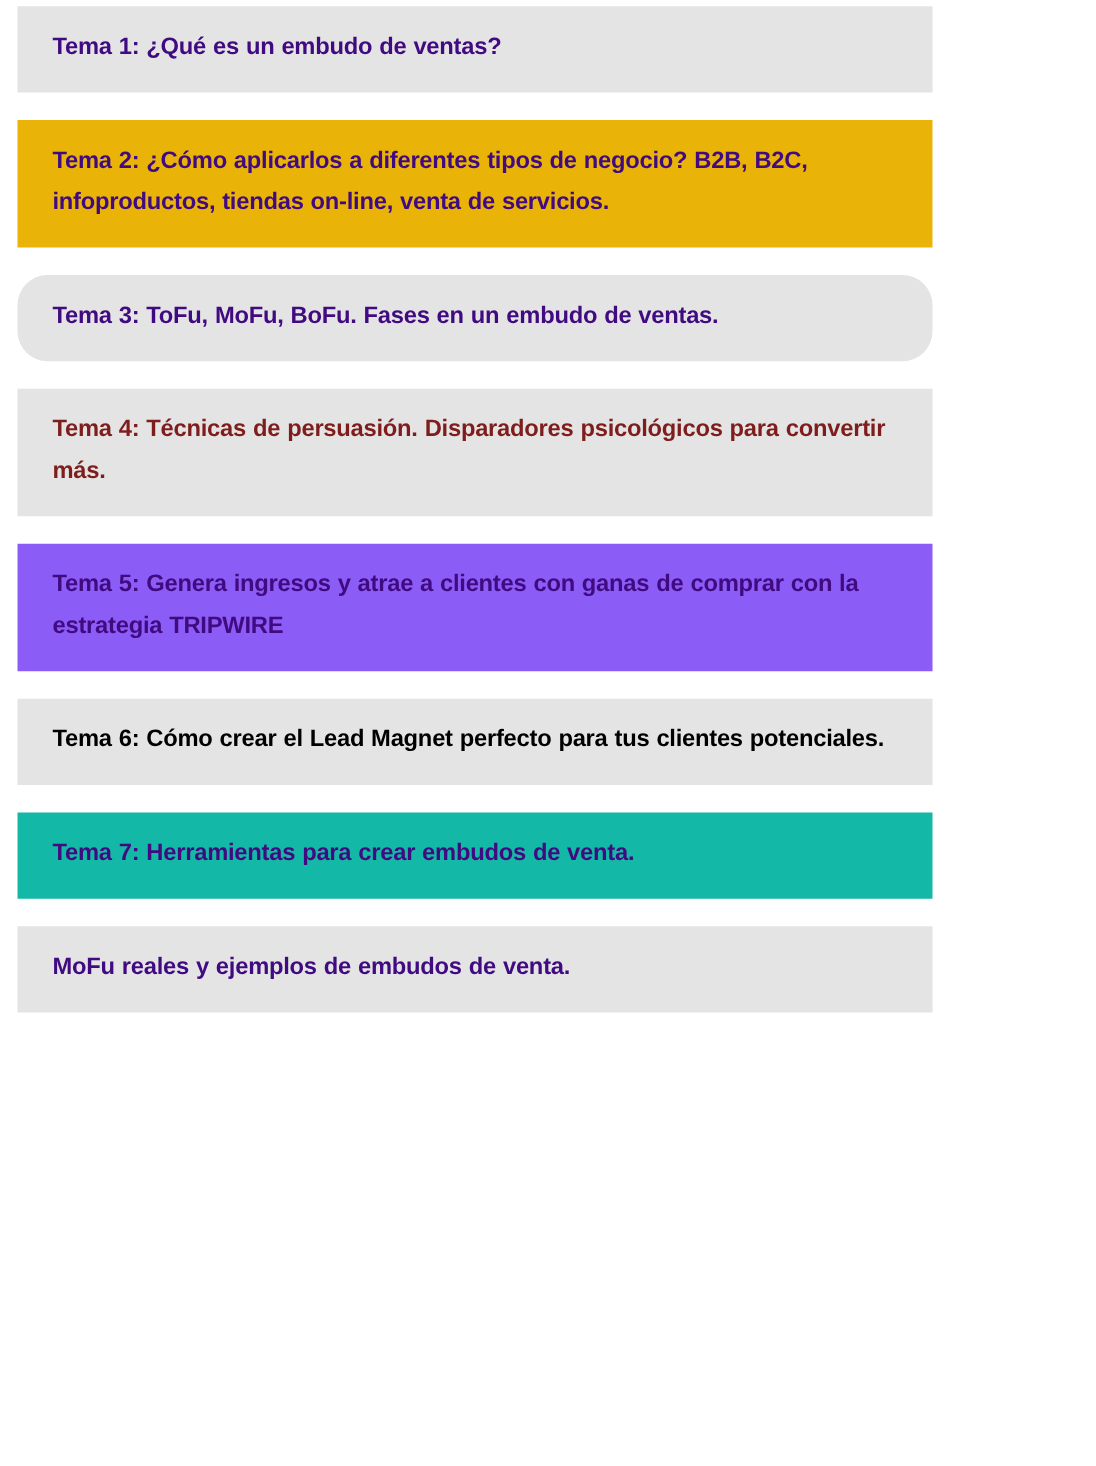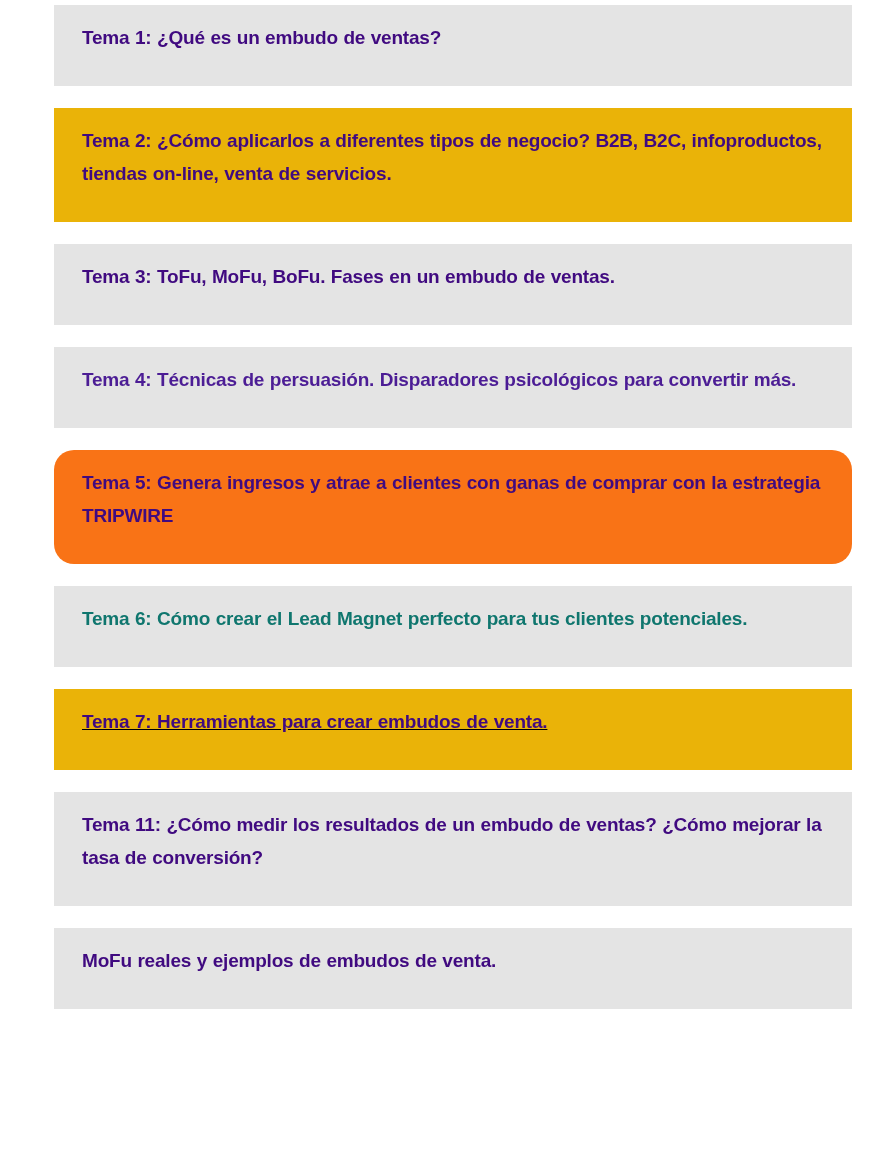--- a/index.html
+++ b/index.html
@@ -10,24 +10,23 @@
     font-family: "Liberation Sans", "DejaVu Sans", sans-serif;
   }
   #topics-list {
     box-sizing: border-box;
     width: 877px;
     min-height: 1173px;
     padding: 5px 11px 14px 14px;
   }
   .topic-item {
     box-sizing: border-box;
-    width: 798px;
-    padding: 16px 20px 32px 28px;
+    width: 732px;
+    padding: 16px 20px 20px 28px;
     margin-bottom: 22px;
-    margin-left: 40px;
   }
   .topic-item:last-child {
     margin-bottom: 0;
   }
   .topic-item-label {
     display: block;
     font-size: 19px;
     font-weight: 700;
     line-height: 33px;
     letter-spacing: -0.2px;
@@ -39,43 +38,40 @@
 
 <div id="topics-list">
   <div class="topic-item" style="background: rgb(228, 228, 228);">
     <span class="topic-item-label" style="color: rgb(64, 10, 128);">Tema 1: ¿Qué es un embudo de ventas?</span>
   </div>
 
   <div class="topic-item" style="background: #eab308;">
     <span class="topic-item-label" style="color: rgb(64, 10, 128);">Tema 2: ¿Cómo aplicarlos a diferentes tipos de negocio? B2B, B2C, infoproductos, tiendas on-line, venta de servicios.</span>
   </div>
 
-  <div class="topic-item" style="background: rgb(228, 228, 228);">
+  <div class="topic-item" style="background: rgb(228, 228, 228); border-radius: 24px;">
     <span class="topic-item-label" style="color: rgb(64, 10, 128);">Tema 3: ToFu, MoFu, BoFu. Fases en un embudo de ventas.</span>
   </div>
 
   <div class="topic-item" style="background: rgb(228, 228, 228);">
-    <span class="topic-item-label" style="color: #4c1d95;">Tema 4: Técnicas de persuasión. Disparadores psicológicos para convertir más.</span>
+    <span class="topic-item-label" style="color: #7f1d1d;">Tema 4: Técnicas de persuasión. Disparadores psicológicos para convertir más.</span>
   </div>
 
-  <div class="topic-item" style="background: #f97316; border-radius: 20px;">
+  <div class="topic-item" style="background: #8b5cf6;">
     <span class="topic-item-label" style="color: rgb(64, 10, 128);">Tema 5: Genera ingresos y atrae a clientes con ganas de comprar con la estrategia TRIPWIRE</span>
   </div>
 
   <div class="topic-item" style="background: rgb(228, 228, 228);">
-    <span class="topic-item-label" style="color: #0f766e;">Tema 6: Cómo crear el Lead Magnet perfecto para tus clientes potenciales.</span>
+    <span class="topic-item-label" style="color: #000000;">Tema 6: Cómo crear el Lead Magnet perfecto para tus clientes potenciales.</span>
   </div>
 
-  <div class="topic-item" style="background: #eab308; text-decoration: underline;">
+  <div class="topic-item" style="background: #14b8a6;">
     <span class="topic-item-label" style="color: rgb(64, 10, 128);">Tema 7: Herramientas para crear embudos de venta.</span>
   </div>
 
 
 
 
-  <div class="topic-item" style="background: rgb(228, 228, 228);">
-    <span class="topic-item-label" style="color: rgb(64, 10, 128);">Tema 11: ¿Cómo medir los resultados de un embudo de ventas? ¿Cómo mejorar la tasa de conversión?</span>
-  </div>
 
   <div class="topic-item" style="background: rgb(228, 228, 228);">
     <span class="topic-item-label" style="color: rgb(64, 10, 128);">MoFu reales y ejemplos de embudos de venta.</span>
   </div>
 </div>
 
 </body></html>

